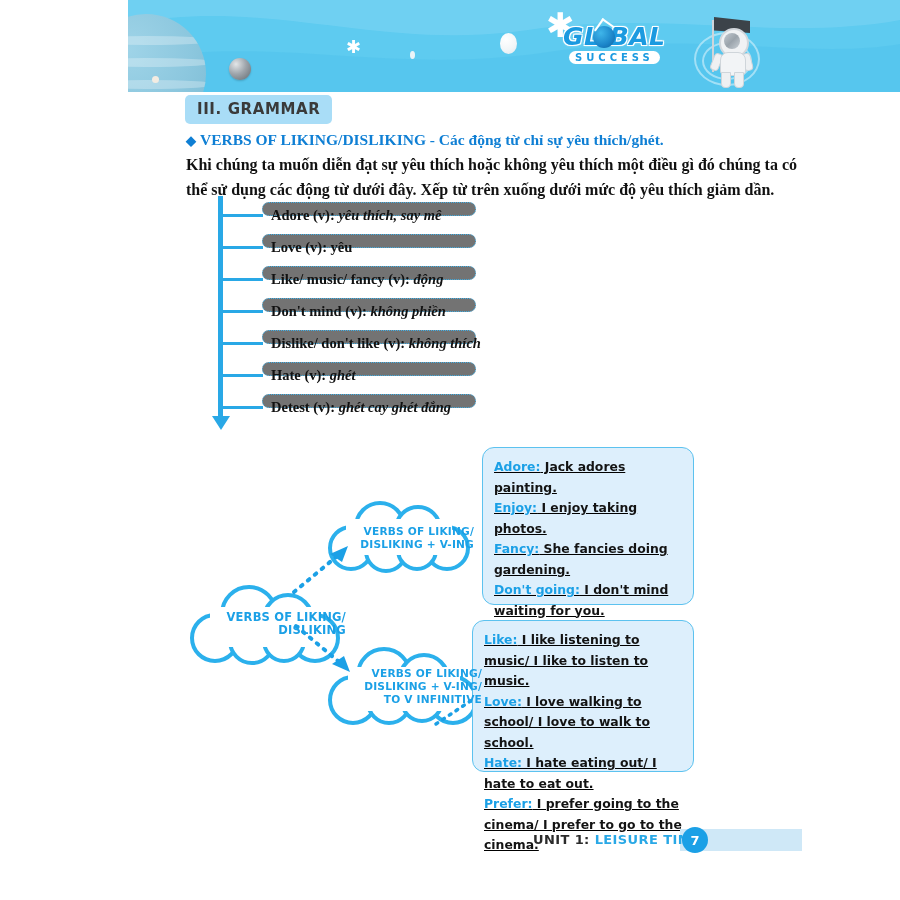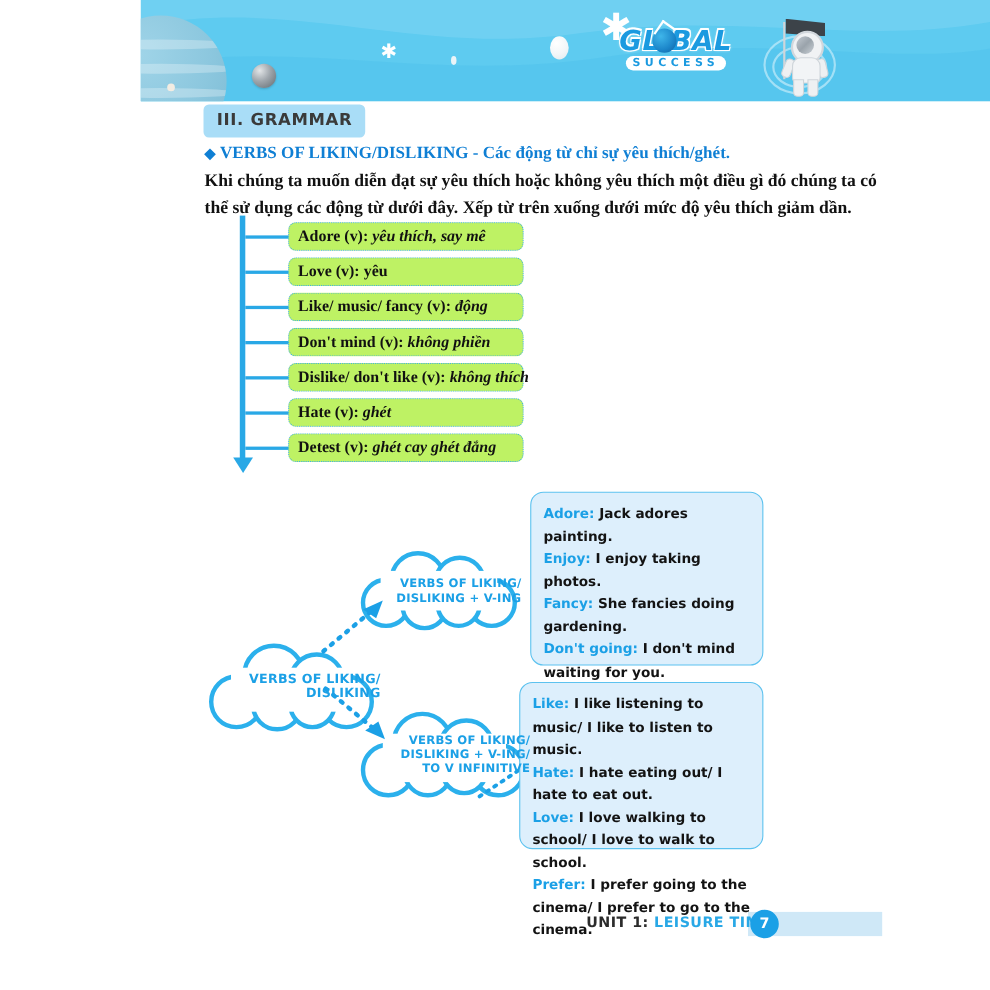--- a/index.html
+++ b/index.html
@@ -129,22 +129,22 @@
   .vl .spine{position:absolute;left:0;top:0;width:5px;height:224px;background:#29a8e6;}
   .vl .arrowhead{
     position:absolute;left:-6px;top:220px;width:0;height:0;
     border-left:9px solid transparent;border-right:9px solid transparent;
     border-top:14px solid #29a8e6;
   }
   .vl .branch{position:absolute;left:5px;height:3px;background:#29a8e6;width:40px;}
 
   .vbox{
     position:absolute;left:44px;
-    width:214px;height:26px;
-    background:#bef264;
+    width:214px;height:14px;
+    background:#737373;
     border:1.6px dotted #3fb0e8;
     border-radius:7px;
     box-sizing:border-box;
   }
   .vbox .txt{
     position:absolute;left:8px;top:2px;
     font-family:"Liberation Serif", serif;font-size:14.5px;color:#111;
     white-space:nowrap;line-height:21px;font-weight:bold;
   }
   .vbox .vi{font-style:italic;}
@@ -171,20 +171,21 @@
   .darrow{position:absolute;}
 
   
   .exbox{
     position:absolute;
     background:#ddeffc;
     border:1.8px solid #5cc2ef;
     border-radius:12px;
     box-sizing:border-box;
     padding:9px 11px 8px 11px;
+    text-decoration:underline;
   }
   .exbox p{
     margin:0;
     font-family:"DejaVu Sans", sans-serif;
     font-size:12.4px;font-weight:bold;color:#131313;
     line-height:20.5px;
   }
   .exbox .kw{color:#1ba0e6;}
 
   
@@ -356,22 +357,22 @@
   <div class="exbox" style="left:482px;top:447px;width:212px;height:158px;">
     <p><span class="kw">Adore:</span><span> Jack adores painting.</span></p>
     <p><span class="kw">Enjoy:</span><span> I enjoy taking photos.</span></p>
     <p><span class="kw">Fancy:</span><span> She fancies doing gardening.</span></p>
     <p><span class="kw">Don't going:</span><span> I don't mind waiting for you.</span></p>
     <p><span class="kw">Detest:</span><span> I detest going out in the cold weather.</span></p>
   </div>
 
   <div class="exbox" style="left:472px;top:620px;width:222px;height:152px;">
     <p><span class="kw">Like:</span><span> I like listening to music/ I like to listen to music.</span></p>
+    <p><span class="kw">Love:</span><span> I love walking to school/ I love to walk to school.</span></p>
     <p><span class="kw">Hate:</span><span> I hate eating out/ I hate to eat out.</span></p>
-    <p><span class="kw">Love:</span><span> I love walking to school/ I love to walk to school.</span></p>
     <p><span class="kw">Prefer:</span><span> I prefer going to the cinema/ I prefer to go to the cinema.</span></p>
   </div>
 
   <div class="footer-bar"></div>
   <div class="footer-txt">
     <span>UNIT 1: </span><span class="unit-name">LEISURE TIME</span>
   </div>
   <div class="pagenum">7</div>
 
 </div>

